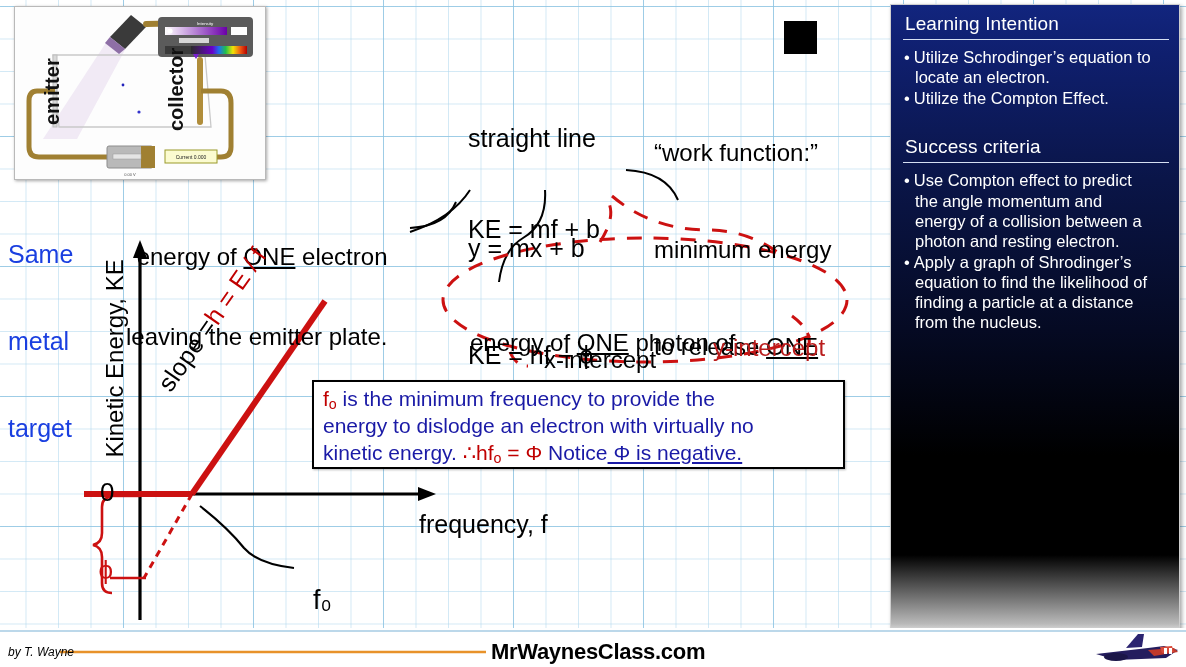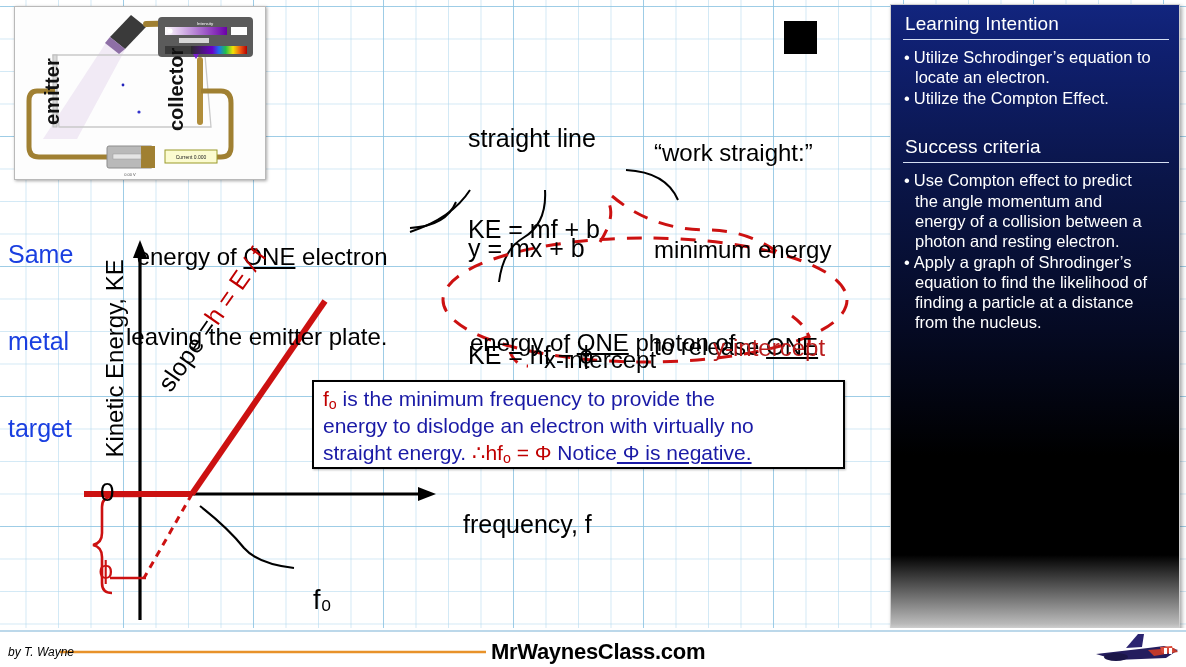--- a/index.html
+++ b/index.html
@@ -202,57 +202,57 @@
   <div>straight line</div>
   <div>y = mx + b</div>
 </div>
 
 <div class="txt" style="left:468px;top:124px;font-size:25px;line-height:1.68;">
   <div>KE = mf + b</div>
   <div>KE = hf − ϕ</div>
 </div>
 
 <div class="txt" style="left:654px;top:72px;font-size:24px;line-height:1.35;">
-  <div>“work straight:”</div>
+  <div>“work function:”</div>
   <div>minimum energy</div>
   <div>to release <span class="ul">ONE</span></div>
   <div>electron</div>
 </div>
 
 <div class="txt" style="left:470px;top:264px;font-size:24px;line-height:1.32;">
   <div>energy of <span class="ul">ONE</span> photon of</div>
   <div>light hitting collector plate.</div>
 </div>
 
 <div class="txt" style="left:544px;top:347px;font-size:24px;color:#000000;">x-intercept</div>
 <div class="txt" style="left:713px;top:335px;font-size:24px;color:#b91c1c;">y-intercept</div>
 
 <div class="txt" style="left:-5px;top:345px;width:240px;text-align:center;font-size:24px;
             transform:rotate(-90deg);transform-origin:center;">Kinetic Energy, KE</div>
 
-<div class="txt" style="left:419px;top:510px;font-size:25px;margin-left:44px;">frequency, f</div>
+<div class="txt" style="left:419px;top:510px;font-size:25px;">frequency, f</div>
 
 <div class="txt" style="left:100px;top:478px;font-size:26px;">0</div>
 
 <div class="txt" style="left:84px;top:527px;font-size:26px;color:#cc1111;">
   <span>ϕ</span>
 </div>
 
 <div class="txt" style="left:298px;top:555px;font-size:27px;">
   <span>f₀</span>
 </div>
 
 <div class="txt" style="left:152px;top:380px;font-size:25px;transform:rotate(-55deg);transform-origin:left top;white-space:nowrap;">
   <span>slope =</span><span class="red">h = E / f</span>
 </div>
 
 <div id="fbox">
   <div><span class="red"><span>f</span><span class="sub">o</span></span><span> is the minimum frequency to provide the</span></div>
   <div>energy to dislodge an electron with virtually no</div>
-  <div><span>straight energy. </span><span class="red"><span>∴hf</span><span class="sub">o</span><span> = Φ</span></span><span> Notice</span><span class="ul"> Φ is negative.</span></div>
+  <div><span>kinetic energy. </span><span class="red"><span>∴hf</span><span class="sub">o</span><span> = Φ</span></span><span> Notice</span><span class="ul"> Φ is negative.</span></div>
 </div>
 
 <div id="panel">
   <div class="ph">Learning Intention</div>
   <div class="rule"></div>
   <ul>
     <li>Utilize Schrodinger’s equation to locate an electron.</li>
     <li>Utilize the Compton Effect.</li>
   </ul>
   <div class="ph" style="margin-top:28px;">Success criteria</div>

